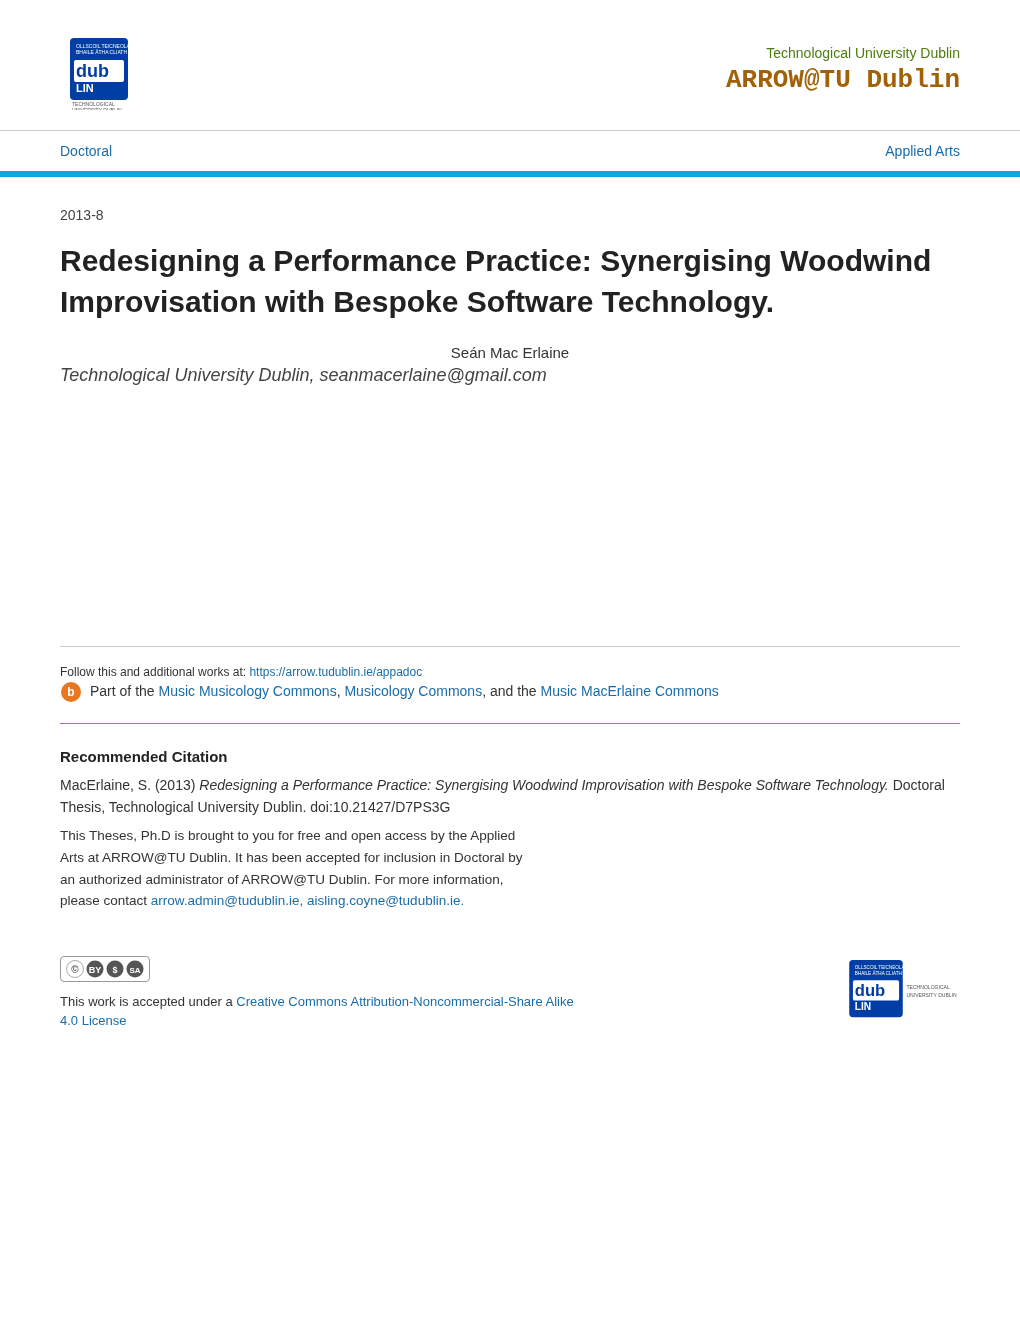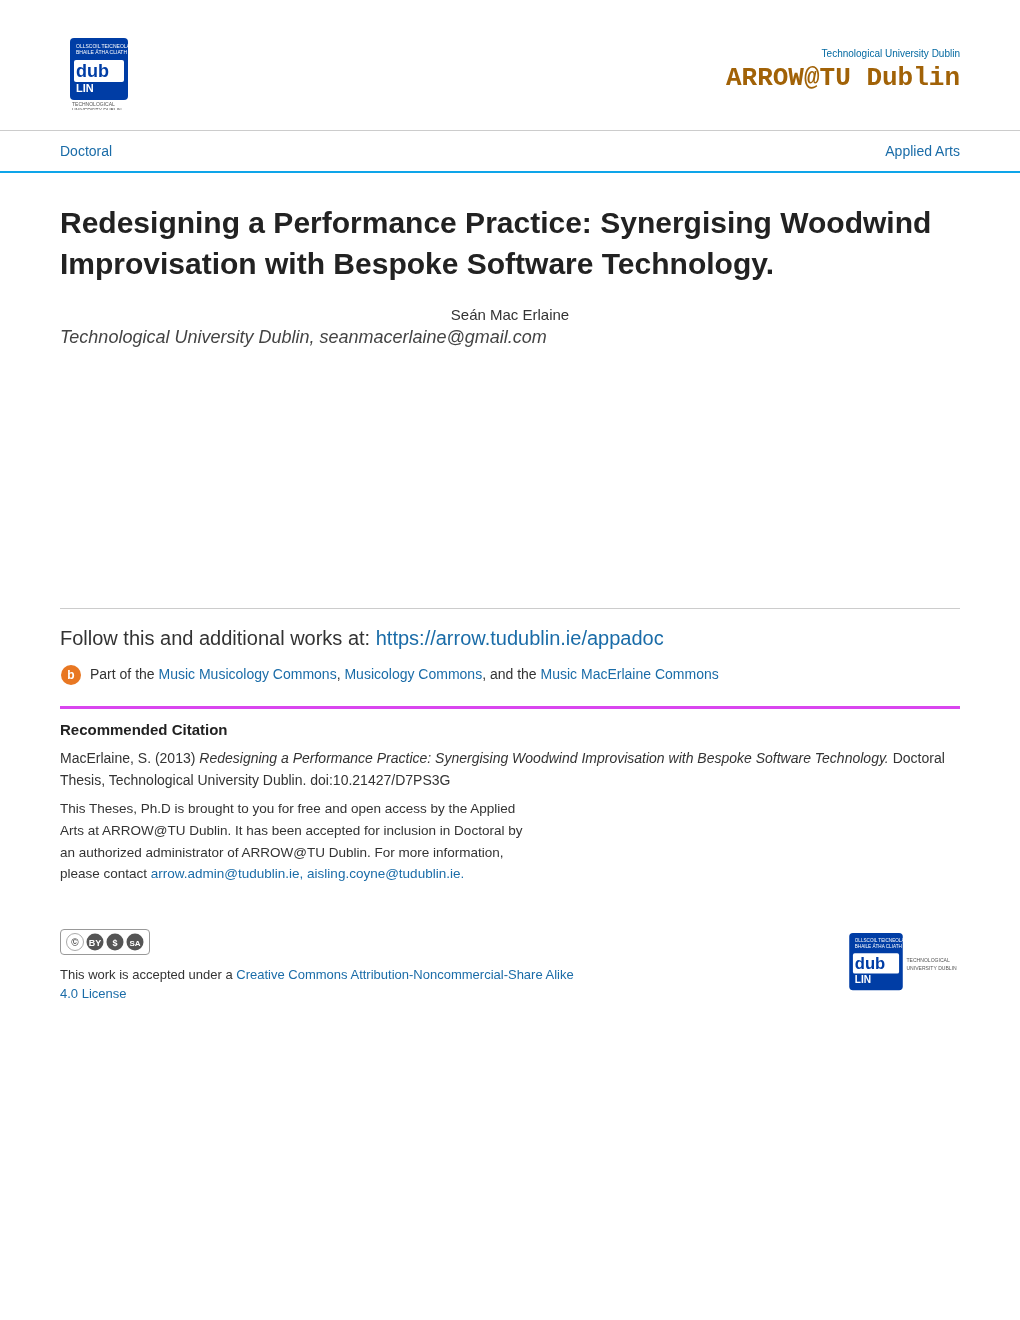--- a/index.html
+++ b/index.html
@@ -29,37 +29,37 @@
       align-items: center;
     }
     .logo-svg {
       width: 130px;
       height: 80px;
     }
     .header-right {
       text-align: right;
     }
     .header-university {
-      font-size: 10px;
-      color: #0369a1;
+      font-size: 14px;
+      color: #4d7c0f;
       font-family: Arial, sans-serif;
       margin-bottom: 4px;
     }
     .header-arrow {
       font-size: 26px;
       color: #a16207;
       font-family: Liberation Mono, monospace;
       font-weight: bold;
     }
     
     .nav-row {
       display: flex;
       justify-content: space-between;
       padding: 12px 60px;
-      border-bottom: 2px solid #0ea5e9;
+      border-bottom: 6px solid #0ea5e9;
     }
     .nav-link {
       font-size: 14px;
       color: #1a6ca8;
       font-family: Arial, sans-serif;
       text-decoration: none;
       cursor: pointer;
     }
     
     .main-content {
@@ -92,24 +92,24 @@
       font-family: Arial, sans-serif;
       font-style: italic;
     }
     
     .follow-section {
       margin-top: 260px;
       border-top: 1px solid #ccc;
       padding-top: 18px;
     }
     .follow-text {
-      font-size: 20px;
-      color: #333;
-      font-family: Arial, sans-serif;
-      margin-bottom: 14px;
+      font-size: 12px;
+      color: #333;
+      font-family: Arial, sans-serif;
+      margin-bottom: 2px;
     }
     .follow-link {
       color: #1a6ca8;
       text-decoration: none;
     }
     .part-of-row {
       display: flex;
       align-items: flex-start;
       gap: 8px;
       margin-bottom: 8px;
@@ -126,22 +126,22 @@
       font-family: Arial, sans-serif;
       line-height: 1.5;
     }
     .part-of-text a {
       color: #1a6ca8;
       text-decoration: none;
     }
     
     .citation-section {
       margin-top: 20px;
-      border-top: 3px solid #d946ef;
-      padding-top: 12px;
+      border-top: 1px solid #d946ef;
+      padding-top: 24px;
     }
     .citation-heading {
       font-size: 15px;
       font-weight: bold;
       color: #222;
       font-family: Arial, sans-serif;
       margin-bottom: 10px;
     }
     .citation-text {
       font-size: 14px;
@@ -235,20 +235,21 @@
     </div>
   </div>
 
   <div class="nav-row">
     <a class="nav-link" href="#">Doctoral</a>
     <a class="nav-link" href="#">Applied Arts</a>
   </div>
 
   <div class="main-content">
 
+    <div class="date-label">2013-8</div>
 
     <div class="paper-title">Redesigning a Performance Practice: Synergising Woodwind Improvisation with Bespoke Software Technology.</div>
 
     <div class="author-name">Seán Mac Erlaine</div>
     <div class="author-affil">
       <span>Technological University Dublin,</span>
       <span>seanmacerlaine@gmail.com</span>
     </div>
 
     <div class="follow-section">

